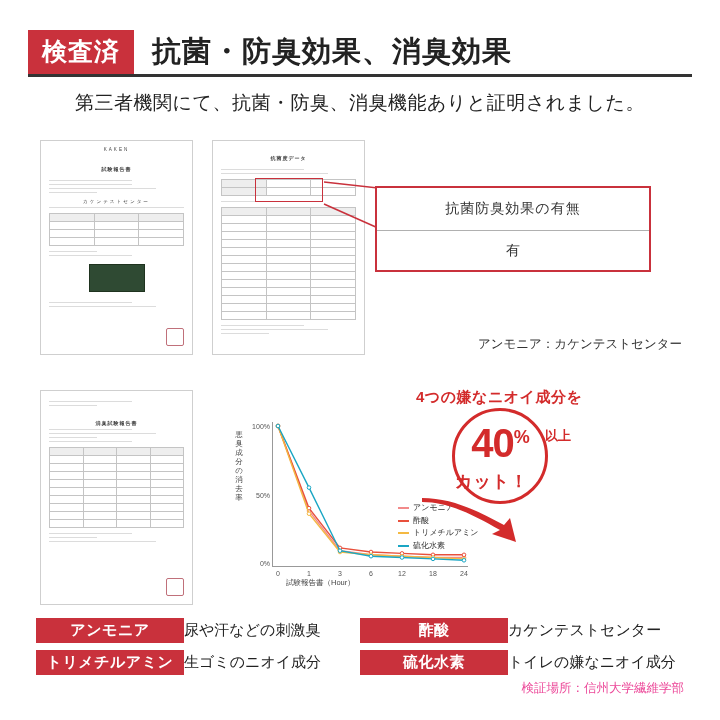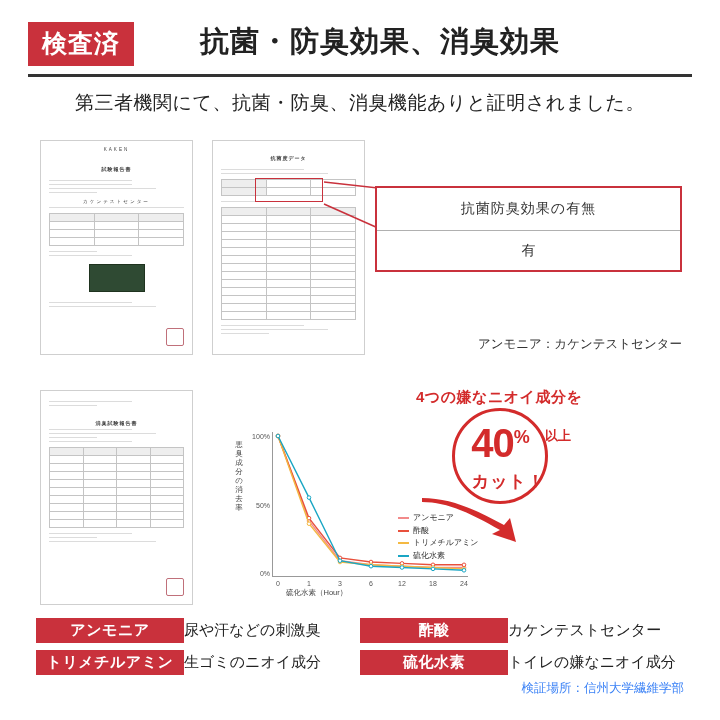--- a/index.html
+++ b/index.html
@@ -23,23 +23,22 @@
   }
 
   
   .header {
     position: absolute;
     left: 28px;
     top: 22px;
     width: 664px;
     height: 52px;
     display: flex;
-    align-items: flex-start;
+    align-items: flex-end;
     border-bottom: 3px solid #333333;
-    gap: 48px;
   }
   .badge {
     background: #c9313c;
     color: #ffffff;
     font-size: 25px;
     font-weight: bold;
     letter-spacing: 1px;
     padding: 4px 14px 6px 14px;
     display: flex;
     align-items: center;
@@ -136,21 +135,21 @@
     height: 16px;
     border: 1px solid #c0707a;
     border-radius: 2px;
   }
 
   
   .callout {
     position: absolute;
     left: 375px;
     top: 186px;
-    width: 307px;
+    width: 276px;
     height: 86px;
     border: 2px solid #c9313c;
     background: #ffffff;
     box-sizing: border-box;
   }
   .callout-top {
     height: 42px;
     display: flex;
     align-items: center;
     justify-content: center;
@@ -192,21 +191,21 @@
     width: 302px;
     text-align: right;
     font-size: 12.5px;
     color: #333333;
   }
 
   
   .chart-wrap {
     position: absolute;
     left: 226px;
-    top: 392px;
+    top: 382px;
     width: 260px;
     height: 220px;
   }
   .plot {
     position: absolute;
     left: 46px;
     top: 40px;
     width: 196px;
     height: 145px;
     border-left: 1px solid #999999;
@@ -304,21 +303,21 @@
     right: -26px;
     top: 16px;
     font-size: 13px;
     font-weight: bold;
     color: #d32b2b;
   }
   .circle90 .cut {
     position: absolute;
     left: 0; right: 0;
     bottom: 8px;
-    text-align: right;
+    text-align: left;
     font-size: 17px;
     font-weight: bold;
     color: #d32b2b;
     letter-spacing: 1px;
   }
 
   
   .odor-table {
     position: absolute;
     left: 36px;
@@ -348,21 +347,21 @@
     color: #222222;
     width: 176px;
   }
   .source-2 {
     position: absolute;
     left: 380px;
     top: 680px;
     width: 304px;
     text-align: right;
     font-size: 12.5px;
-    color: #3b82f6;
+    color: #ec4899;
   }
 </style>
 </head>
 <body>
 
 <div class="page">
 
   <div class="header">
     <div class="badge">検査済</div>
     <div class="header-title">抗菌・防臭効果、消臭効果</div>
@@ -638,21 +637,21 @@
       <div id="xticks">
           <div class="xtick" style="left: 5px;">0</div>
           <div class="xtick" style="left: 36px;">1</div>
           <div class="xtick" style="left: 67px;">3</div>
           <div class="xtick" style="left: 98px;">6</div>
           <div class="xtick" style="left: 129px;">12</div>
           <div class="xtick" style="left: 160px;">18</div>
           <div class="xtick" style="left: 191px;">24</div>
         </div>
     </div>
-    <div class="xlab">硫化水素（Hour）</div>
+    <div class="xlab">試験報告書（Hour）</div>
     <div class="legend" id="chart-legend">
         <div>
           <i style="background: rgb(242, 138, 138);"></i>
           <span>アンモニア</span>
         </div>
         <div>
           <i style="background: rgb(232, 80, 60);"></i>
           <span>酢酸</span>
         </div>
         <div>

